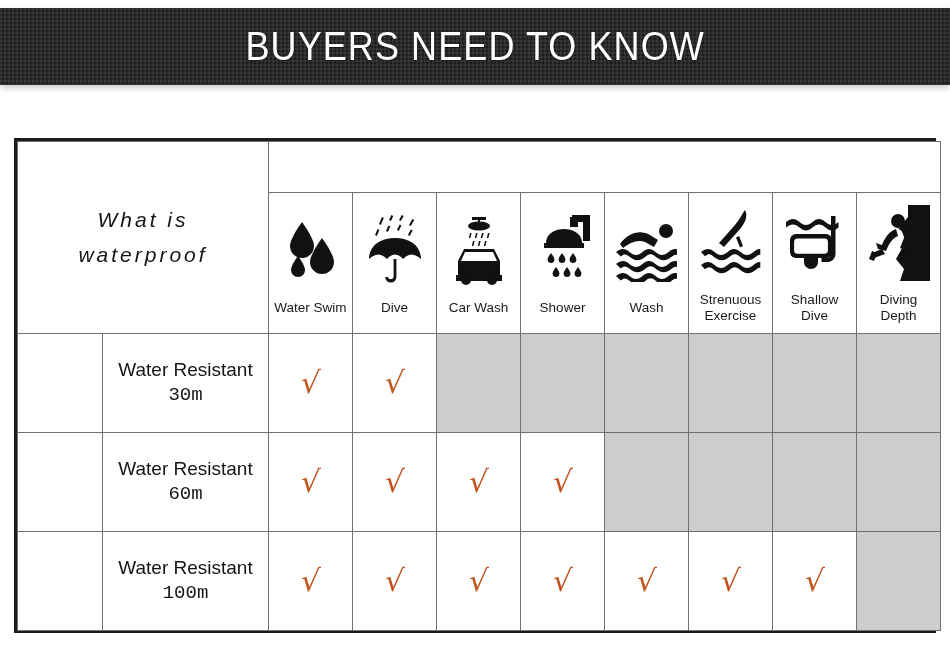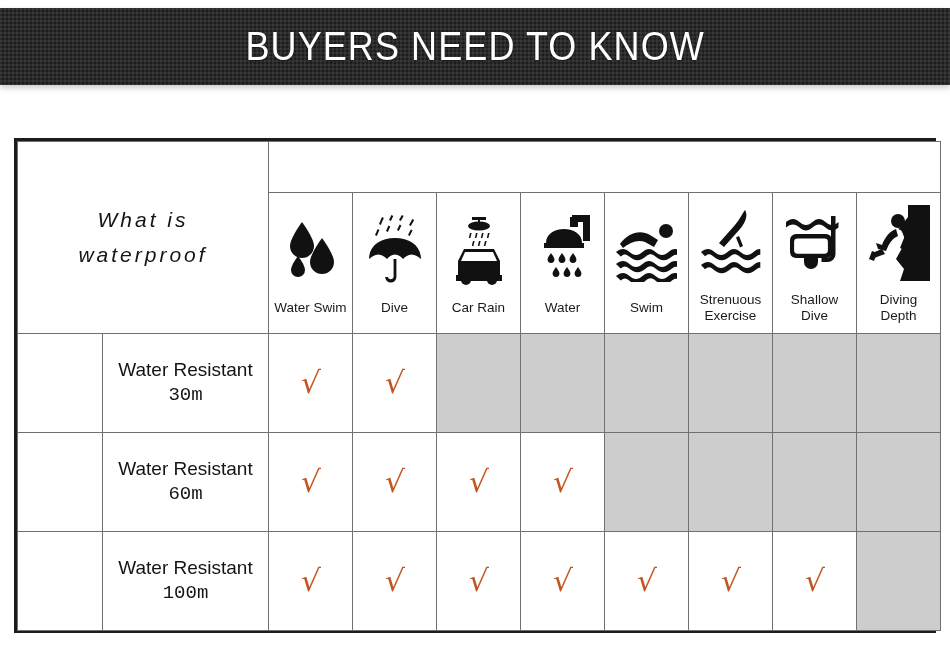--- a/index.html
+++ b/index.html
@@ -219,21 +219,21 @@
                 <path d="M35 28 l1.6 0 -1.2 5 -1.6 0 Z"></path>
               </g>
               <path d="M6 62 h46 v6 h-46 Z"></path>
               <path d="M8 48 l6 -12 h30 l6 12 v14 h-42 Z"></path>
               <path d="M15 39 l-4 9 h36 l-4 -9 Z" fill="#fff"></path>
               <circle cx="16" cy="67" r="5"></circle>
               <circle cx="42" cy="67" r="5"></circle>
             </g>
           </svg>
         </div>
-        <div class="icon-label">Car Rain</div>
+        <div class="icon-label">Car Wash</div>
       </td>
 
       <td class="icon-cell">
         <div class="icon-box">
           <svg width="62" height="76" viewBox="0 0 62 76">
             <g fill="#111">
               <path d="M50 2 h8 v26 h-7 v-19 h-11 v-7 Z"></path>
               <path d="M38 4 h8 v10 h-8 Z"></path>
               <path d="M14 30 C14 20 24 16 32 16 C40 16 50 20 50 30 Z"></path>
               <path d="M12 30 h40 v5 h-40 Z"></path>
@@ -241,36 +241,36 @@
                 <path d="M19 40 c-2.4 3.4 -3.4 5 -3.4 6.6 a3.4 3.4 0 0 0 6.8 0 c0 -1.6 -1 -3.2 -3.4 -6.6 Z"></path>
                 <path d="M30 40 c-2.4 3.4 -3.4 5 -3.4 6.6 a3.4 3.4 0 0 0 6.8 0 c0 -1.6 -1 -3.2 -3.4 -6.6 Z"></path>
                 <path d="M41 40 c-2.4 3.4 -3.4 5 -3.4 6.6 a3.4 3.4 0 0 0 6.8 0 c0 -1.6 -1 -3.2 -3.4 -6.6 Z"></path>
                 <path d="M24 54 c-2.4 3.4 -3.4 5 -3.4 6.6 a3.4 3.4 0 0 0 6.8 0 c0 -1.6 -1 -3.2 -3.4 -6.6 Z"></path>
                 <path d="M35 54 c-2.4 3.4 -3.4 5 -3.4 6.6 a3.4 3.4 0 0 0 6.8 0 c0 -1.6 -1 -3.2 -3.4 -6.6 Z"></path>
                 <path d="M46 54 c-2.4 3.4 -3.4 5 -3.4 6.6 a3.4 3.4 0 0 0 6.8 0 c0 -1.6 -1 -3.2 -3.4 -6.6 Z"></path>
               </g>
             </g>
           </svg>
         </div>
-        <div class="icon-label">Water</div>
+        <div class="icon-label">Shower</div>
       </td>
 
       <td class="icon-cell">
         <div class="icon-box">
           <svg width="66" height="62" viewBox="0 0 66 62">
             <g fill="#111">
               <circle cx="52" cy="11" r="7"></circle>
               <path d="M6 24 C14 13 26 9 36 15 l8 5 -4 7 -9 -5 c-7 -3 -16 1 -22 6 Z"></path>
               <path d="M2 32 c5 -4 9 -4 13.5 0 c4.5 4 8.5 4 13 0 c4.5 -4 8.5 -4 13 0 c4.5 4 8.5 4 13 0 c3 -2.7 5.8 -3.6 8.5 -2.7 v5.6 c-1.6 -0.5 -3.2 0.1 -5 1.7 c-5.5 4.9 -11.1 4.9 -16.6 0 c-3.5 -3.1 -6.1 -3.1 -9.6 0 c-5.5 4.9 -11.1 4.9 -16.6 0 c-3.3 -2.9 -5.4 -2.9 -8.4 -0.2 Z"></path>
               <path d="M2 44 c5 -4 9 -4 13.5 0 c4.5 4 8.5 4 13 0 c4.5 -4 8.5 -4 13 0 c4.5 4 8.5 4 13 0 c3 -2.7 5.8 -3.6 8.5 -2.7 v5.6 c-1.6 -0.5 -3.2 0.1 -5 1.7 c-5.5 4.9 -11.1 4.9 -16.6 0 c-3.5 -3.1 -6.1 -3.1 -9.6 0 c-5.5 4.9 -11.1 4.9 -16.6 0 c-3.3 -2.9 -5.4 -2.9 -8.4 -0.2 Z"></path>
               <path d="M2 56 c5 -4 9 -4 13.5 0 c4.5 4 8.5 4 13 0 c4.5 -4 8.5 -4 13 0 c4.5 4 8.5 4 13 0 c3 -2.7 5.8 -3.6 8.5 -2.7 v5.6 c-1.6 -0.5 -3.2 0.1 -5 1.7 c-5.5 4.9 -11.1 4.9 -16.6 0 c-3.5 -3.1 -6.1 -3.1 -9.6 0 c-5.5 4.9 -11.1 4.9 -16.6 0 c-3.3 -2.9 -5.4 -2.9 -8.4 -0.2 Z"></path>
             </g>
           </svg>
         </div>
-        <div class="icon-label">Swim</div>
+        <div class="icon-label">Wash</div>
       </td>
 
       <td class="icon-cell">
         <div class="icon-box">
           <svg width="64" height="70" viewBox="0 0 64 70">
             <g fill="#111">
               <path d="M46 2 c3 5 1 12 -5 19 l-16 18 -5 -4 16 -18 c5 -6 7 -11 10 -15 Z"></path>
               <path d="M40 28 l4 10 -3 1.4 -4 -10 Z"></path>
               <path d="M2 44 c5 -4 9 -4 13.5 0 c4.5 4 8.5 4 13 0 c4.5 -4 8.5 -4 13 0 c4.5 4 8.5 4 13 0 c2.4 -2.1 4.6 -3.1 6.8 -2.9 v5.6 c-1.3 -0.2 -2.6 0.5 -4.1 1.8 c-5.5 4.9 -11.1 4.9 -16.6 0 c-3.5 -3.1 -6.1 -3.1 -9.6 0 c-5.5 4.9 -11.1 4.9 -16.6 0 c-3.3 -2.9 -5.4 -2.9 -8.4 -0.2 Z"></path>
               <path d="M2 57 c5 -4 9 -4 13.5 0 c4.5 4 8.5 4 13 0 c4.5 -4 8.5 -4 13 0 c4.5 4 8.5 4 13 0 c2.4 -2.1 4.6 -3.1 6.8 -2.9 v5.6 c-1.3 -0.2 -2.6 0.5 -4.1 1.8 c-5.5 4.9 -11.1 4.9 -16.6 0 c-3.5 -3.1 -6.1 -3.1 -9.6 0 c-5.5 4.9 -11.1 4.9 -16.6 0 c-3.3 -2.9 -5.4 -2.9 -8.4 -0.2 Z"></path>

